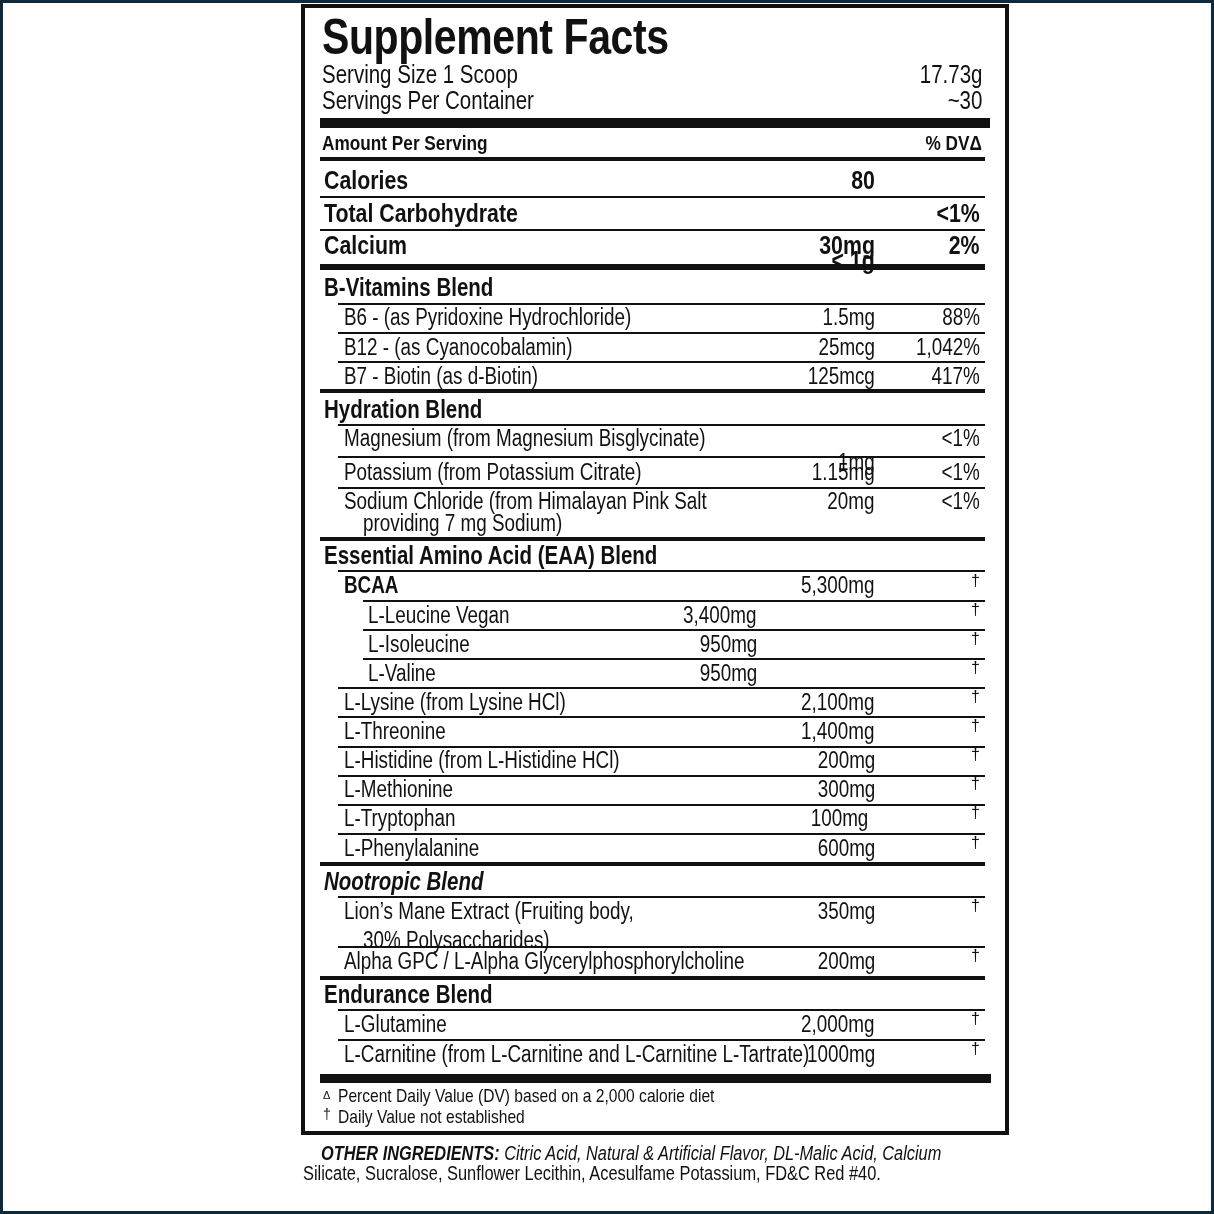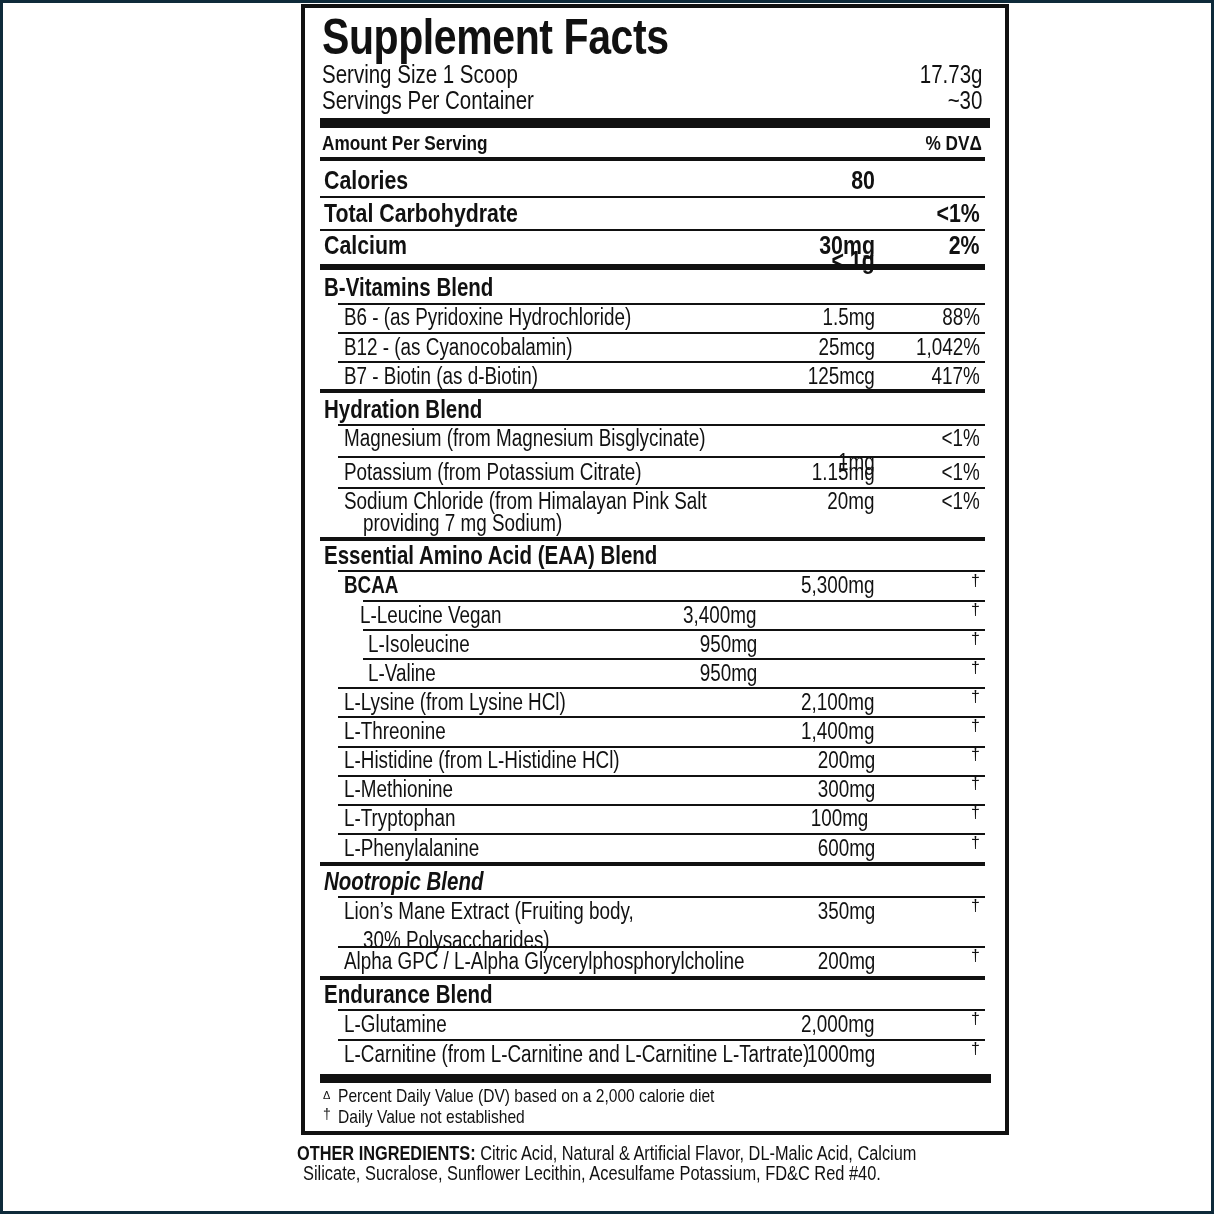--- a/index.html
+++ b/index.html
@@ -110,21 +110,21 @@
 <div class="abs item right" style="right:234px; top:488px;"><span class="cond-r">&lt;1%</span></div>
 <div class="rule r-mid" style="left:320px; top:537px; width:665px;"></div>
 
 <div class="abs sec" style="left:324px; top:541px;"><span class="cond">Essential Amino Acid (EAA) Blend</span></div>
 <div class="rule r-thin" style="left:338px; top:570px; width:647px;"></div>
 <div class="abs item bold" style="left:344px; top:572px;"><span class="cond">BCAA</span></div>
 <div class="abs item right" style="right:339px; top:572px;"><span class="cond-r">5,300mg</span></div>
 <div class="abs dagger right" style="right:234px; top:572px;"><span>†</span></div>
 
 <div class="rule r-thin" style="left:363px; top:600px; width:622px;"></div>
-<div class="abs item" style="left:360px; top:602px;"><span class="cond">L-Leucine Vegan</span></div>
+<div class="abs item" style="left:368px; top:602px;"><span class="cond">L-Leucine Vegan</span></div>
 <div class="abs item right" style="right:457px; top:602px;"><span class="cond-r">3,400mg</span></div>
 <div class="abs dagger right" style="right:234px; top:601px;"><span>†</span></div>
 <div class="rule r-thin" style="left:363px; top:629px; width:622px;"></div>
 <div class="abs item" style="left:368px; top:631px;"><span class="cond">L-Isoleucine</span></div>
 <div class="abs item right" style="right:457px; top:631px;"><span class="cond-r">950mg</span></div>
 <div class="abs dagger right" style="right:234px; top:630px;"><span>†</span></div>
 <div class="rule r-thin" style="left:363px; top:658px; width:622px;"></div>
 <div class="abs item" style="left:368px; top:660px;"><span class="cond">L-Valine</span></div>
 <div class="abs item right" style="right:457px; top:660px;"><span class="cond-r">950mg</span></div>
 <div class="abs dagger right" style="right:234px; top:659px;"><span>†</span></div>
@@ -177,18 +177,18 @@
 <div class="abs item right" style="right:339px; top:1041px;"><span class="cond-r">1000mg</span></div>
 <div class="abs dagger right" style="right:234px; top:1040px;"><span>†</span></div>
 
 <div class="rule r-bar" style="left:320px; top:1074px; width:671px; height:9px;"></div>
 
 <div class="abs" style="left:323px; top:1089px; font-size:11px;"><span>Δ</span></div>
 <div class="abs foot" style="left:338px; top:1085px;"><span class="cond">Percent Daily Value (DV) based on a 2,000 calorie diet</span></div>
 <div class="abs" style="left:323px; top:1106px; font-size:14px;"><span>†</span></div>
 <div class="abs foot" style="left:338px; top:1106px;"><span class="cond">Daily Value not established</span></div>
 
-<div class="abs other" style="left:297px; top:1143px; width:860px;">
+<div class="abs other" style="left:321px; top:1143px; width:860px;font-style:italic;">
   <span class="cond" style="transform:scaleX(0.816);"><b>OTHER INGREDIENTS:</b><span> Citric Acid, Natural &amp; Artificial Flavor, DL-Malic Acid, Calcium</span></span>
 </div>
 <div class="abs other" style="left:303px; top:1163px;">
   <span class="cond">Silicate, Sucralose, Sunflower Lecithin, Acesulfame Potassium, FD&amp;C Red #40.</span>
 </div>
 
 </body></html>

